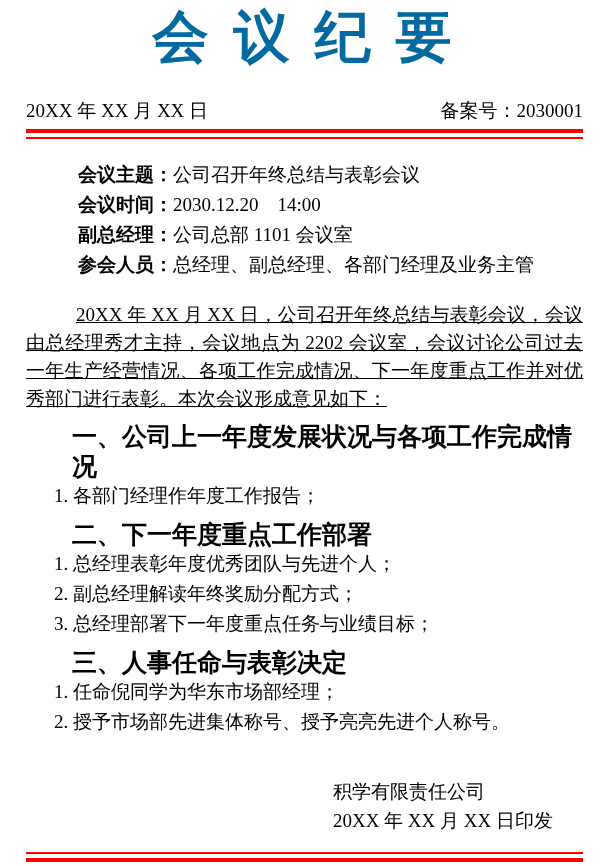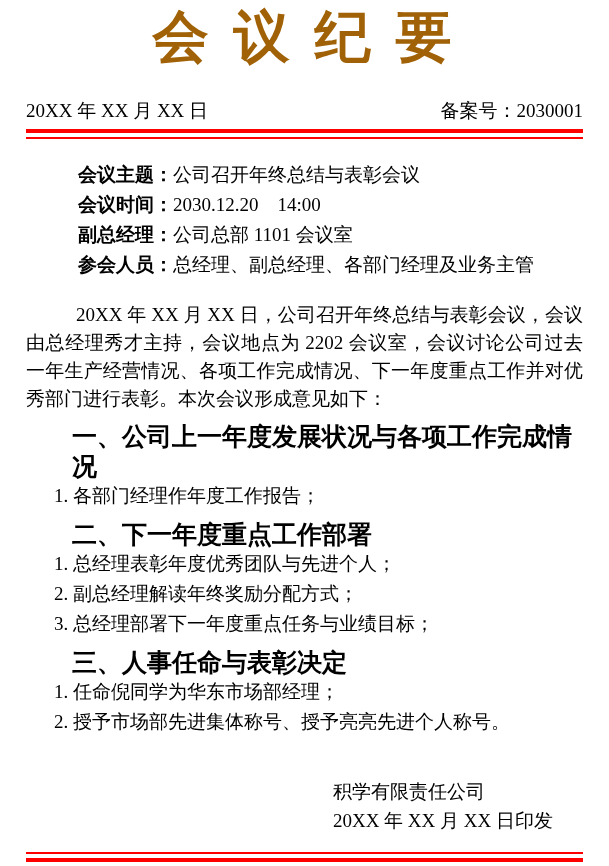--- a/index.html
+++ b/index.html
@@ -16,21 +16,21 @@
     font-size: 19px;
     color: #000000;
   }
   .doc-title {
     margin-top: 6px;
     text-align: center;
     font-family: "Liberation Sans", sans-serif;
     font-weight: bold;
     font-size: 56px;
     line-height: 62px;
-    color: #a16207;
+    color: #0369a1;
     letter-spacing: 25px;
     text-indent: 20px;
     white-space: nowrap;
   }
   .meta-row {
     margin-top: 32px;
     display: flex;
     justify-content: space-between;
     align-items: baseline;
     font-size: 19px;
@@ -50,20 +50,21 @@
     font-weight: bold;
     margin-top: 26px;
   }
   .info-value { font-family: "Liberation Serif", serif; }
   .intro {
     margin-top: 21px;
     text-indent: 50px;
     line-height: 28px;
     text-align: justify;
     font-size: 19px;
+    text-decoration: underline;
   }
   .section-heading {
     margin: 8px 0 0 46px;
     line-height: 30px;
     font-family: "Liberation Sans", sans-serif;
     font-weight: bold;
     font-size: 25px;
   }
   .section:first-of-type .section-heading { margin-top: 0; }
   .list-item {

